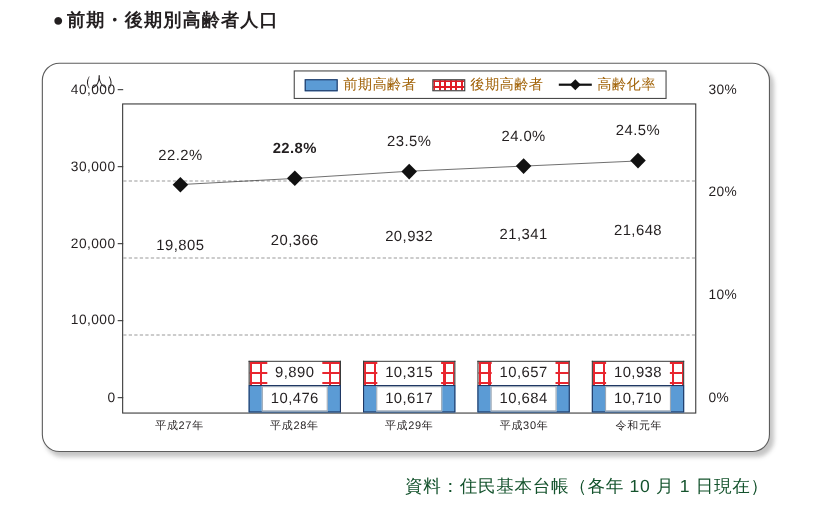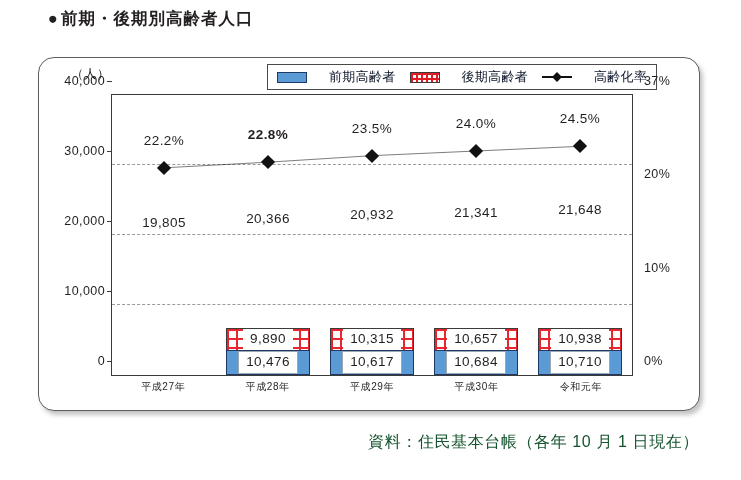--- a/index.html
+++ b/index.html
@@ -67,23 +67,23 @@
     background: #fff;
     display: flex;
     align-items: center;
     padding: 0 9px;
     gap: 14px;
     box-sizing: border-box;
   }
   .legend-item {
     display: flex;
     align-items: center;
-    gap: 22px;
+    gap: 5px;
     font-size: 13px;
-    color: #0f172a;
+    color: #a16207;
     white-space: nowrap;
     letter-spacing: .3px;
   }
   .swatch {
     width: 30px;
     height: 11px;
     box-sizing: border-box;
     border: 1.3px solid #1f3864;
   }
   .swatch.early { background: #5b9bd5; }
@@ -311,21 +311,21 @@
         <div class="gridline" style="bottom: 25%;"></div>
       </div>
     <div id="ticks-left">
         <div class="ytick-left" style="bottom: 100%; position: absolute;">40,000</div>
         <div class="ytick-left" style="bottom: 75%; position: absolute;">30,000</div>
         <div class="ytick-left" style="bottom: 50%; position: absolute;">20,000</div>
         <div class="ytick-left" style="bottom: 25%; position: absolute;">10,000</div>
         <div class="ytick-left" style="bottom: 0%; position: absolute;">0</div>
       </div>
     <div id="ticks-right">
-        <div class="ytick-right" style="bottom: 100%;">37%</div>
+        <div class="ytick-right" style="bottom: 100%;">30%</div>
         <div class="ytick-right" style="bottom: 66.6667%;">20%</div>
         <div class="ytick-right" style="bottom: 33.3333%;">10%</div>
         <div class="ytick-right" style="bottom: 0%;">0%</div>
       </div>
     <div id="bars-layer">
         <div class="bar-group">
           <div class="total-label" style="bottom: calc(49.5125% + 6px);">19,805</div>
         </div>
         <div class="bar-group">
           <div class="bar-stack">

